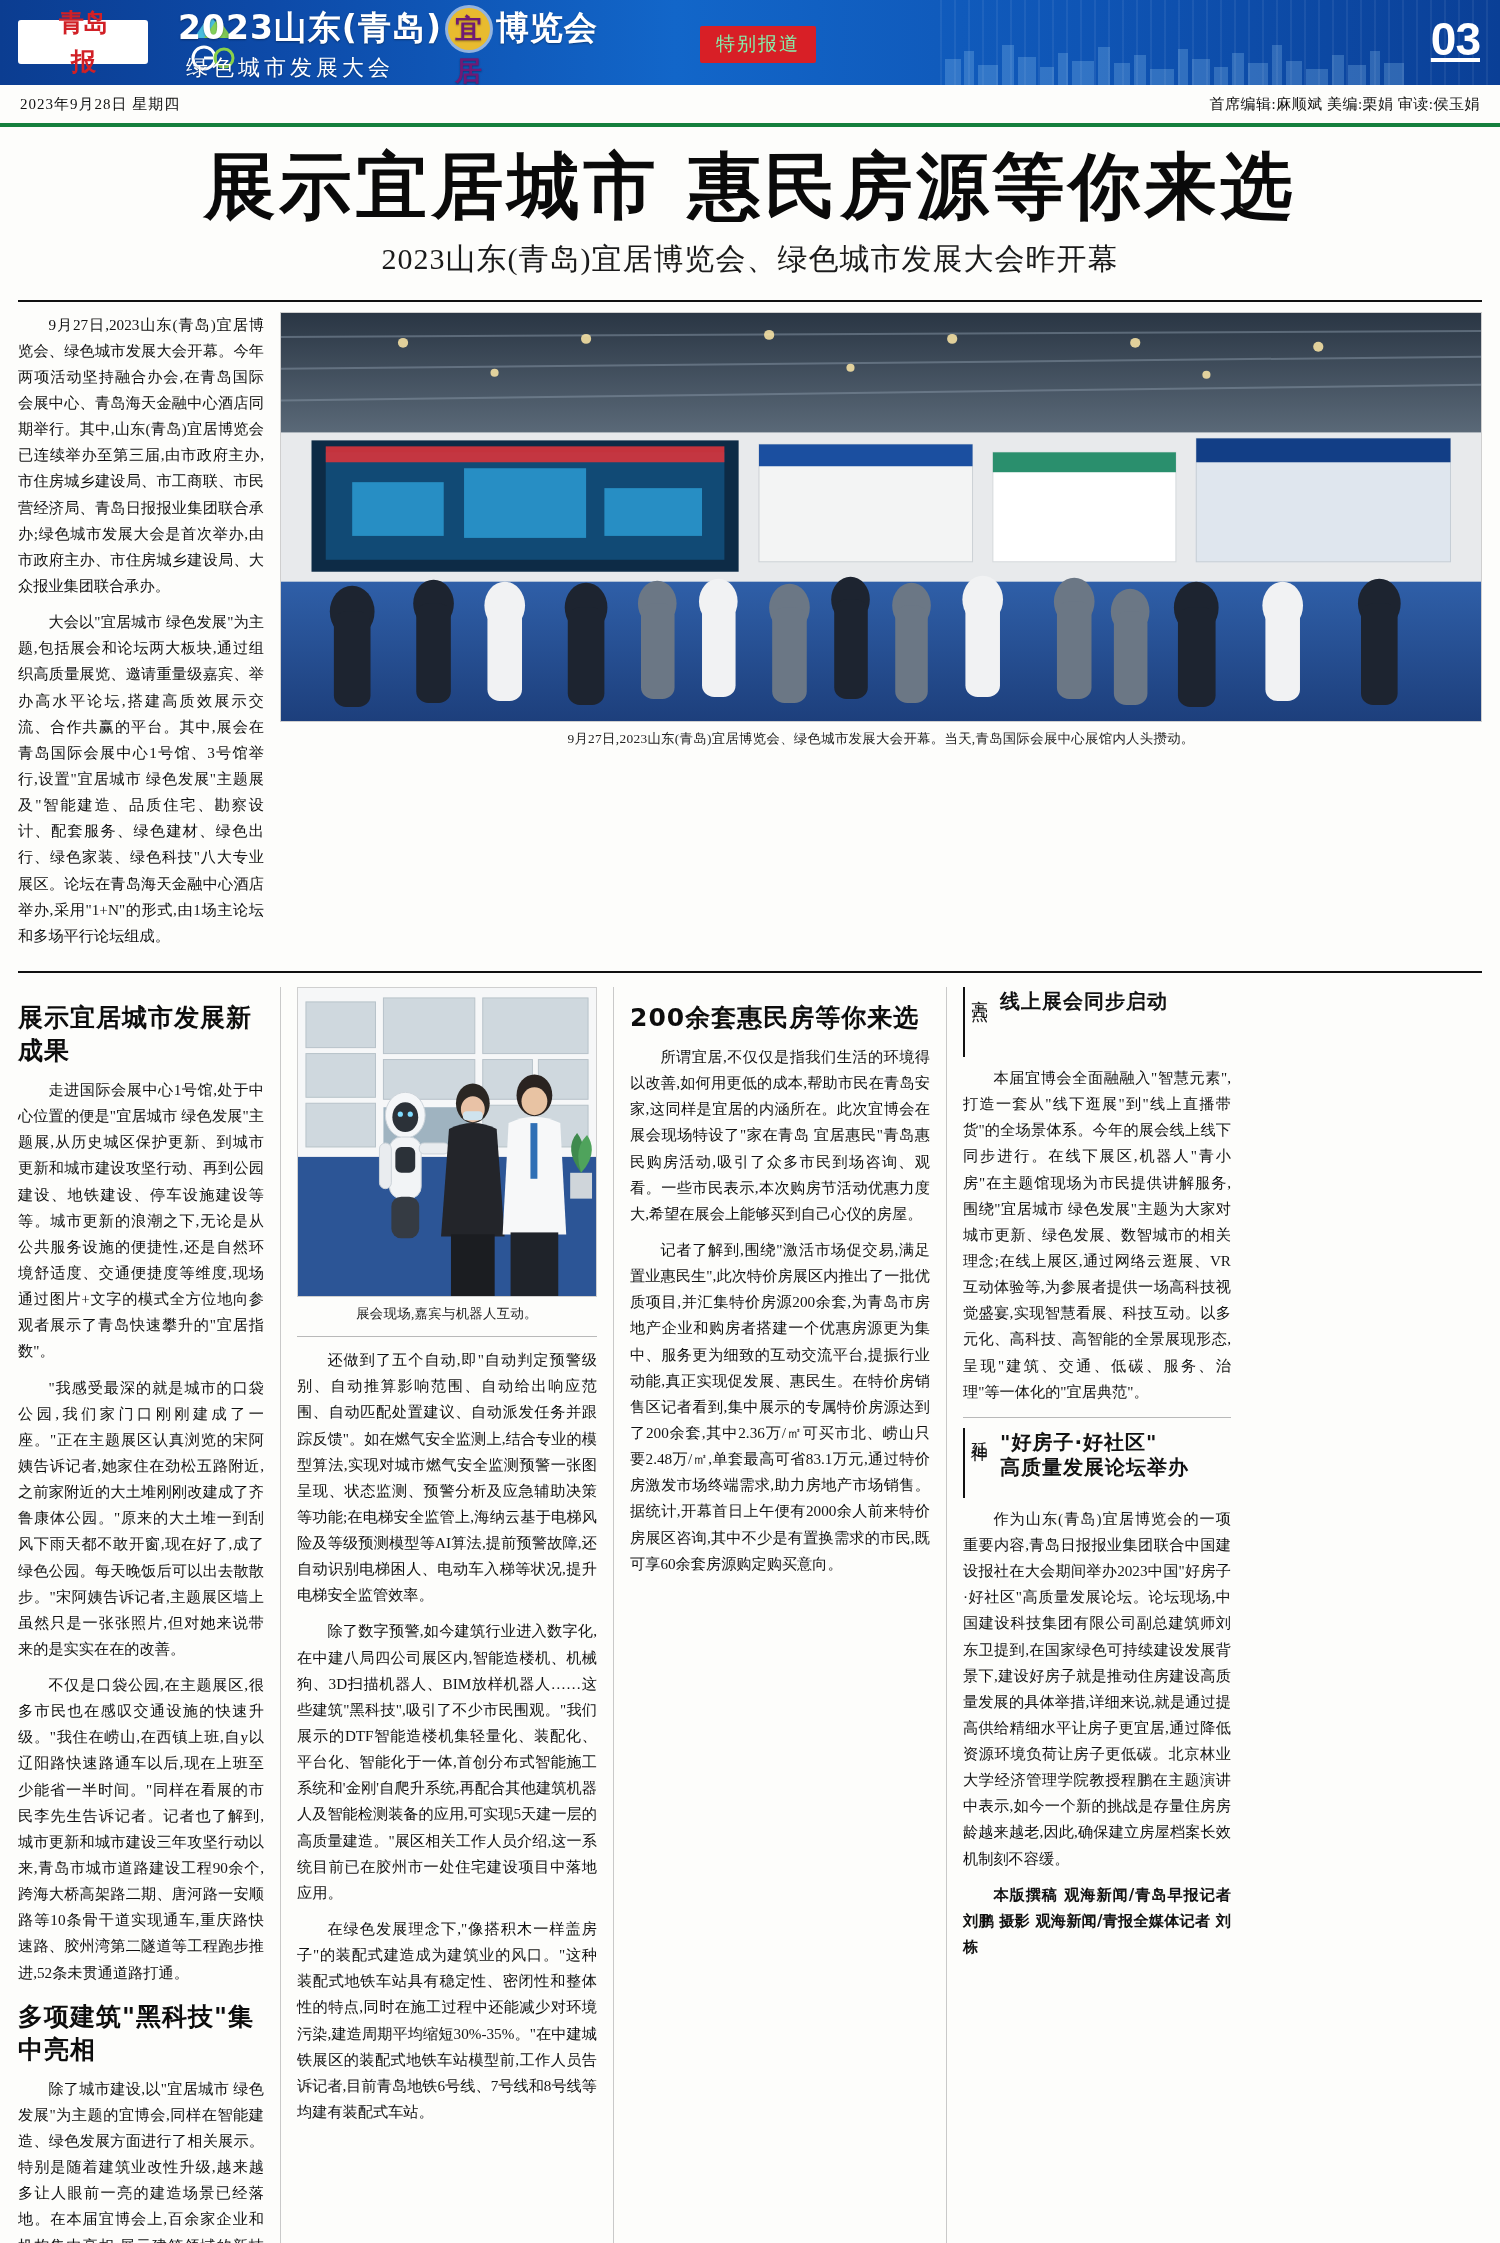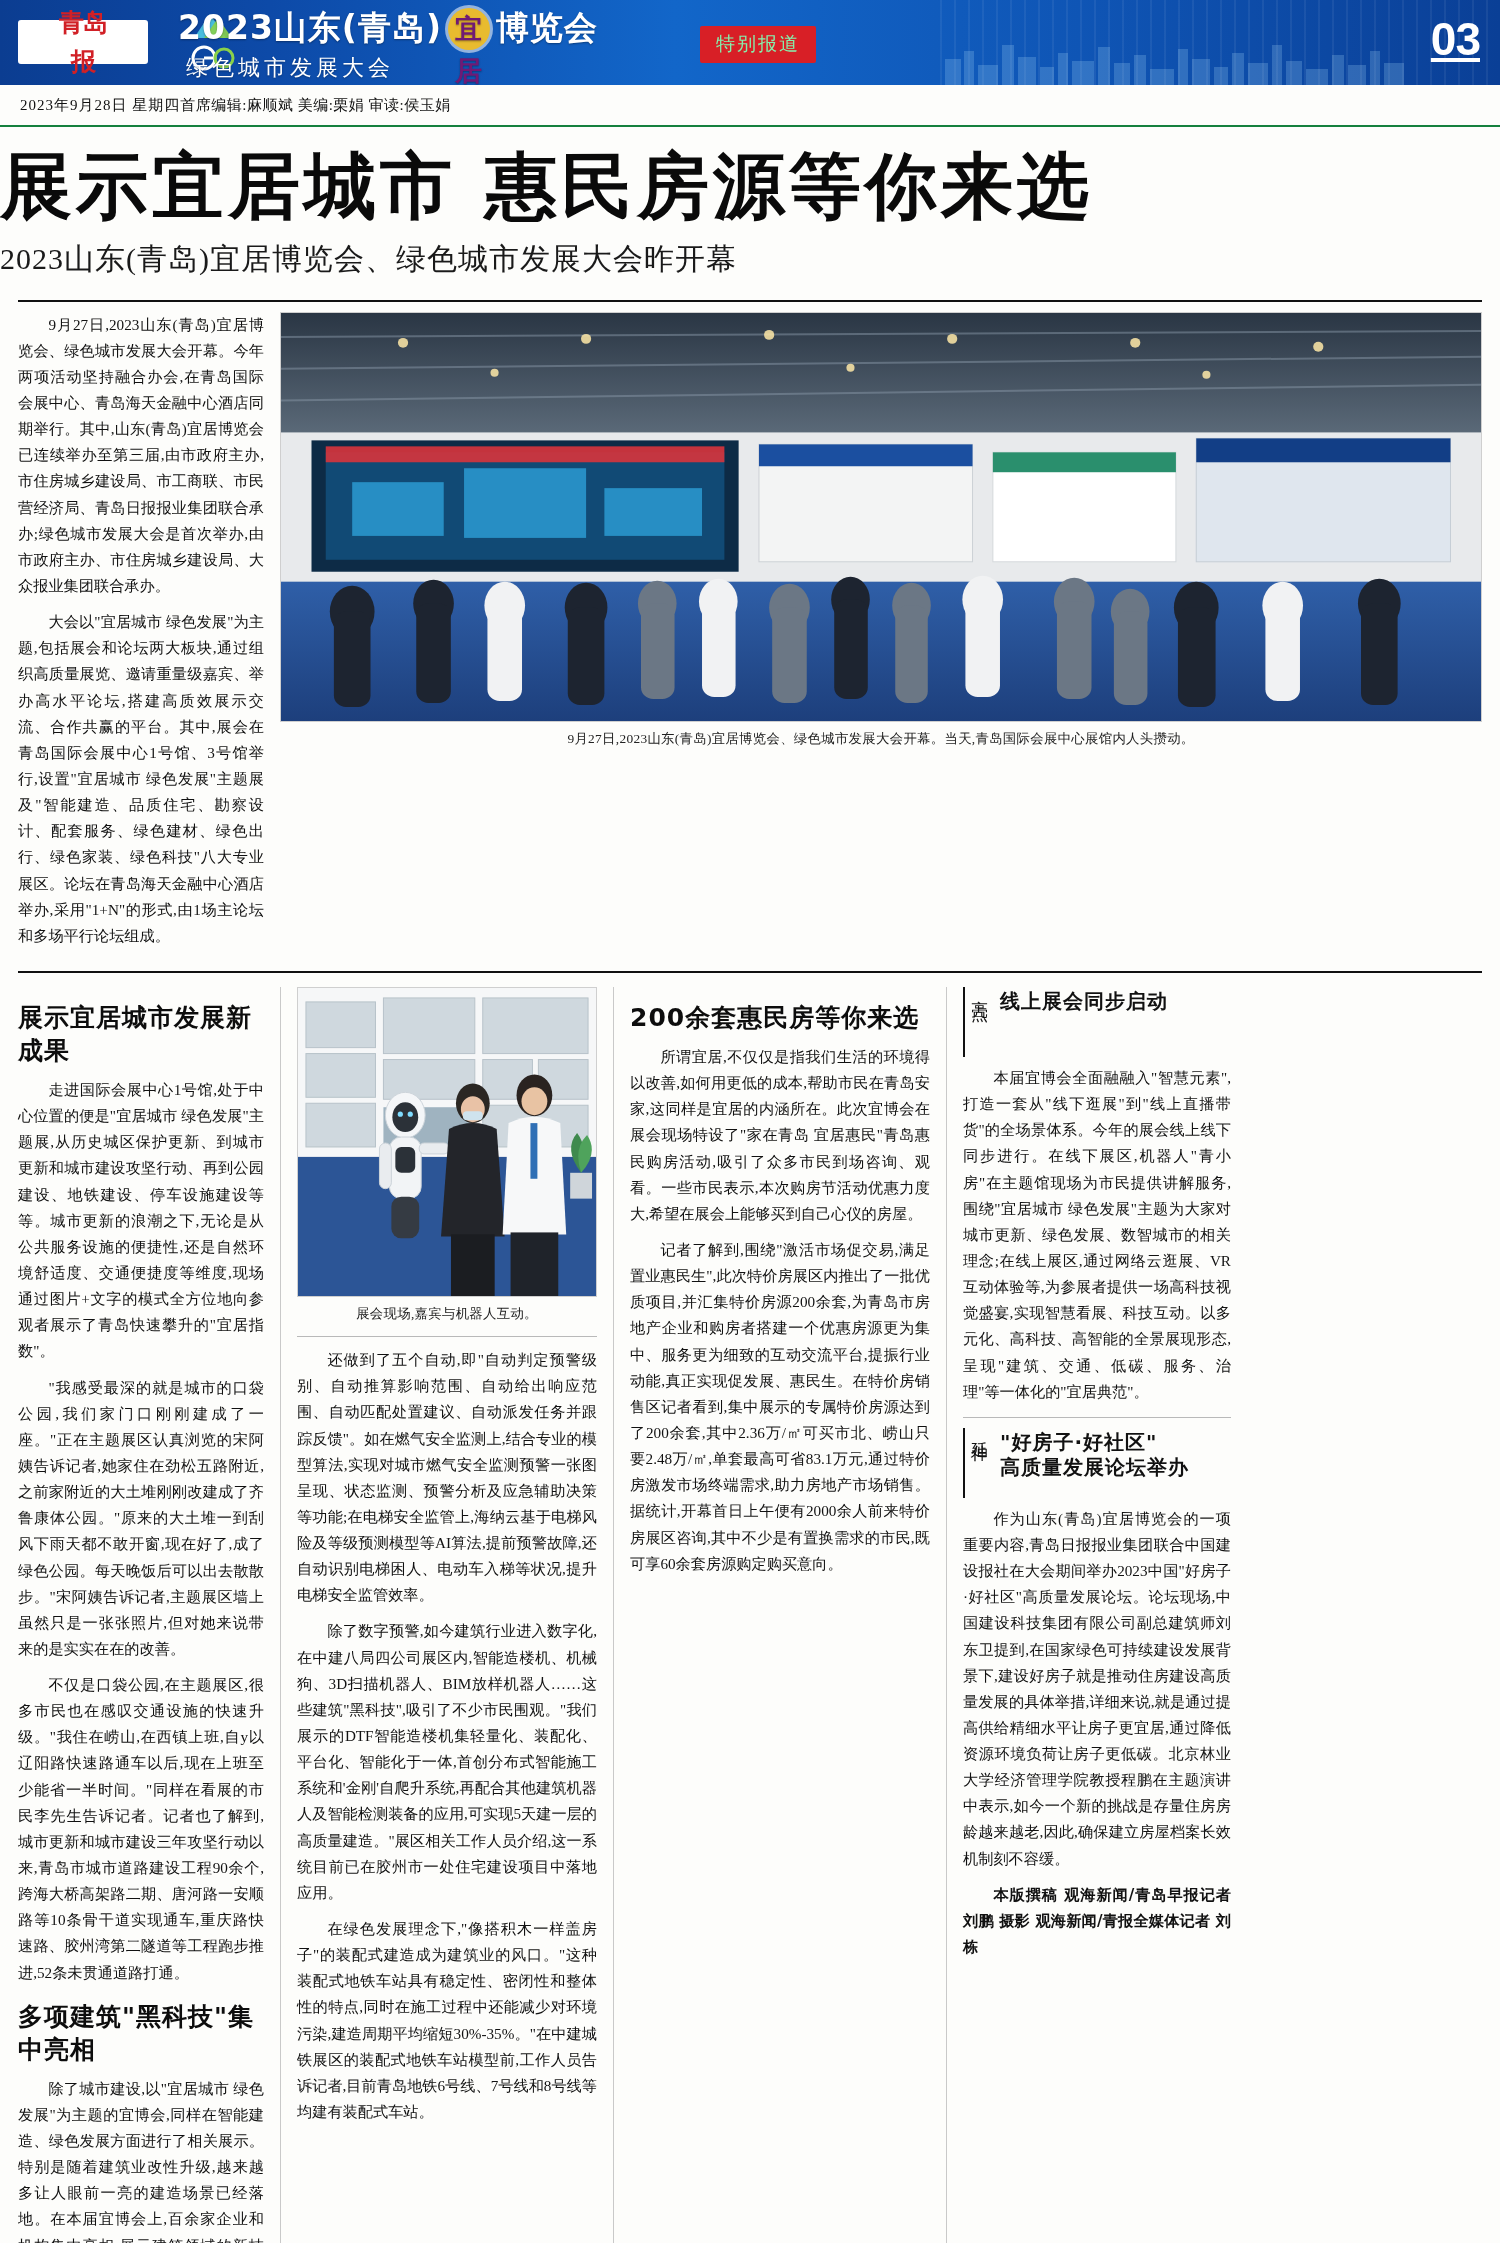--- a/index.html
+++ b/index.html
@@ -85,30 +85,30 @@
   }
   .page-no{
     position:absolute; right:20px; top:12px;
     color:#fff; font-family:"Liberation Sans", sans-serif;
     font-size:46px; font-weight:bold; letter-spacing:-1px;text-decoration:underline;
   }
 
   
   .datebar{
     height:42px;
-    border-bottom:2px solid #15803d;
-    display:flex; align-items:center; 
+    border-bottom:4px solid #15803d;
+    display:flex; align-items:center; justify-content:space-between;
     padding:0 20px;
     font-size:15px;
   }
   .datebar .left{ letter-spacing:1px; }
   .datebar .right{ letter-spacing:.5px; }
 
   
-  .headline-wrap{ padding:22px 0 4px; }
+  .headline-wrap{ text-align:center; padding:22px 0 4px; }
   .headline{
     font-family:"DejaVu Sans", sans-serif;
     font-weight:bold;
     font-size:72px;
     letter-spacing:4px;
     color:#0a0a0a;
     line-height:1.05;
   }
   .subhead{
     font-size:30px;

